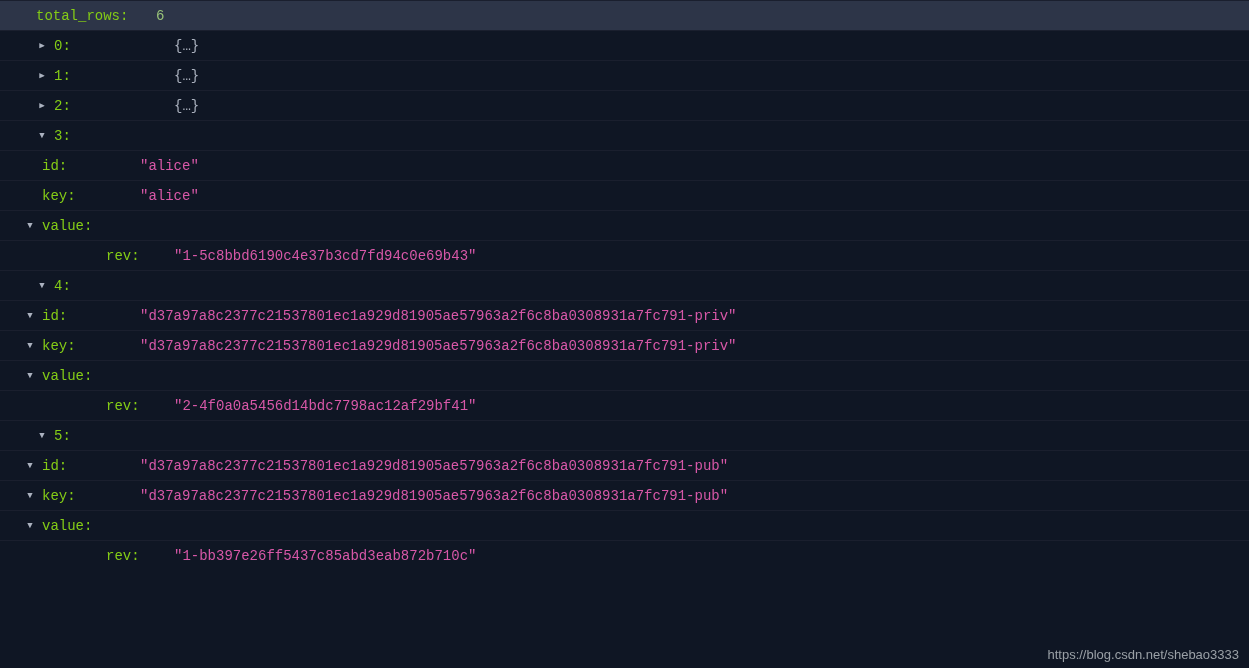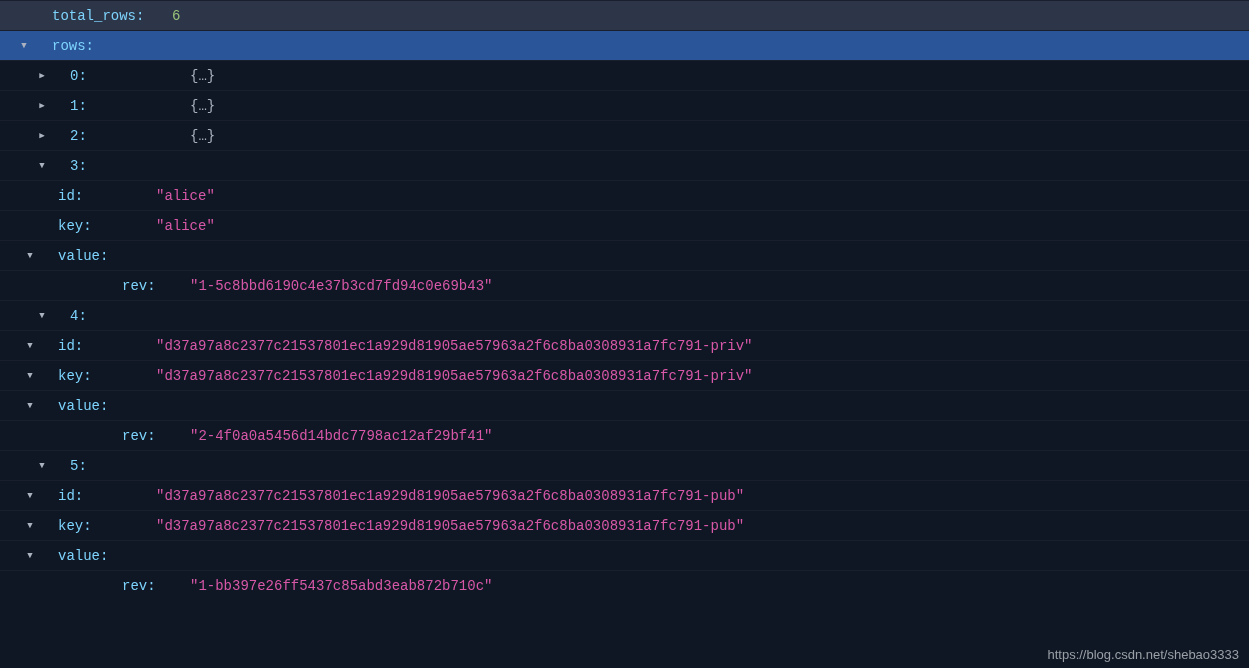--- a/index.html
+++ b/index.html
@@ -44,23 +44,22 @@
     cursor: pointer;
     user-select: none;
   }
   .toggle.expanded::before {
     content: "▼";
   }
   .toggle.collapsed::before {
     content: "▶";
   }
   .key {
-    color: #7dd3fc;
+    color: #84cc16;
     min-width: 120px;
-    margin-left: 16px;
   }
   .value-num {
     color: #98c379;
   }
   .value-str {
     color: #d858a8;
   }
   .value-obj {
     color: #abb2bf;
   }
@@ -84,24 +83,20 @@
 
 <div class="json-viewer">
 
   <div class="row header-row">
     <span class="toggle"></span>
     <span class="key">total_rows:</span>
     <span class="value-num">6</span>
   </div>
 
 
-  <div class="row highlighted">
-    <span class="toggle expanded"></span>
-    <span class="key">rows:</span>
-  </div>
 
   <div class="row indent-1">
     <span class="toggle collapsed"></span>
     <span class="key">0:</span>
     <span class="value-obj">{…}</span>
   </div>
 
   <div class="row indent-1">
     <span class="toggle collapsed"></span>
     <span class="key">1:</span>

